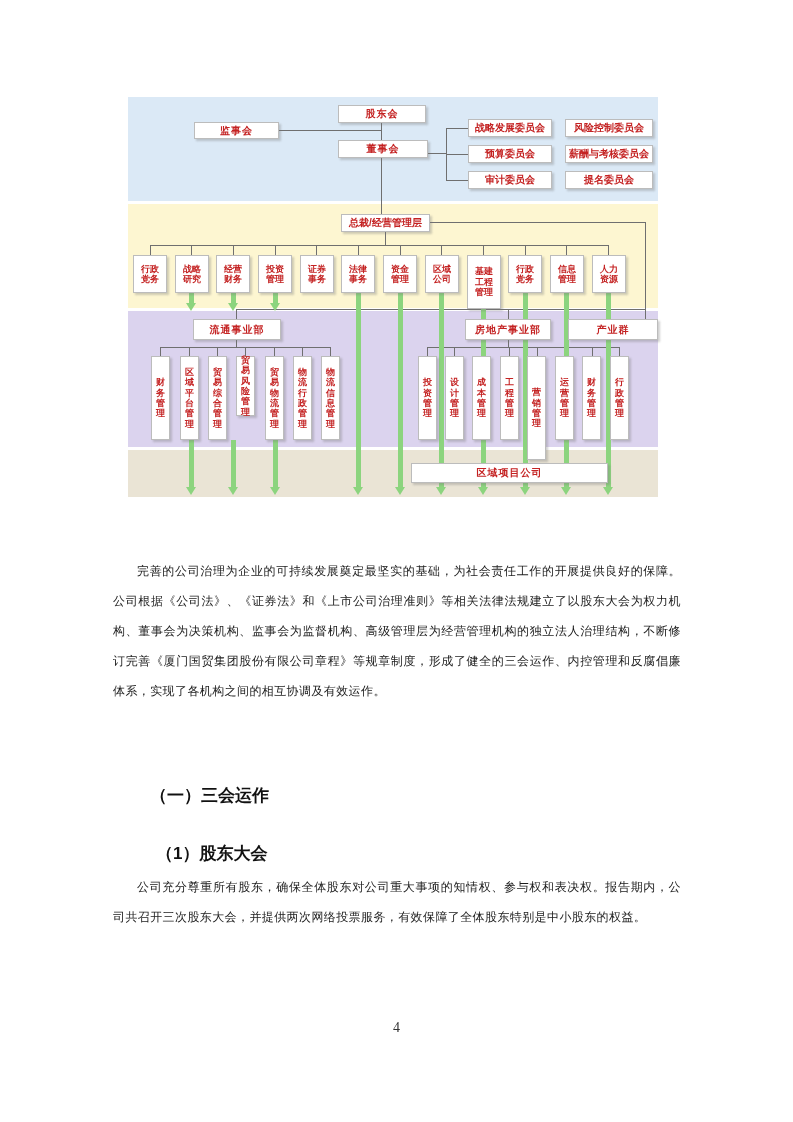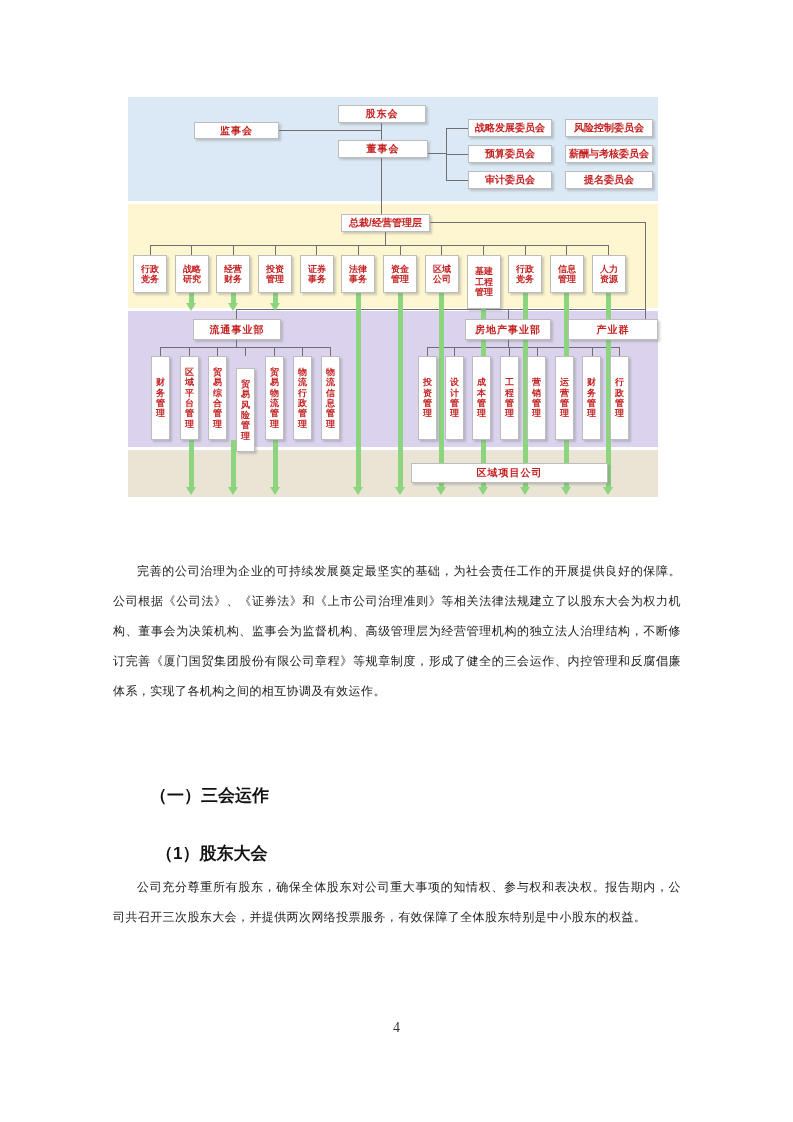--- a/index.html
+++ b/index.html
@@ -159,30 +159,30 @@
     <div class="obox vbox" style="left:422px;top:158px;width:34px;height:38px;">信息管理</div>
     <div class="obox vbox" style="left:464px;top:158px;width:34px;height:38px;">人力资源</div>
 
     <div class="obox" style="left:65px;top:222px;width:88px;height:21px;">流通事业部</div>
     <div class="obox" style="left:337px;top:222px;width:86px;height:21px;">房地产事业部</div>
     <div class="obox" style="left:440px;top:222px;width:90px;height:21px;">产业群</div>
 
     <div class="obox vbox" style="left:23px;top:259px;width:19px;height:84px;">财务管理</div>
     <div class="obox vbox" style="left:52px;top:259px;width:19px;height:84px;">区域平台管理</div>
     <div class="obox vbox" style="left:80px;top:259px;width:19px;height:84px;">贸易综合管理</div>
-    <div class="obox vbox" style="left:108px;top:271px;width:19px;height:84px;">贸易风险管理</div>
+    <div class="obox vbox" style="left:108px;top:259px;width:19px;height:60px;">贸易风险管理</div>
     <div class="obox vbox" style="left:137px;top:259px;width:19px;height:84px;">贸易物流管理</div>
     <div class="obox vbox" style="left:165px;top:259px;width:19px;height:84px;">物流行政管理</div>
     <div class="obox vbox" style="left:193px;top:259px;width:19px;height:84px;">物流信息管理</div>
 
     <div class="obox vbox" style="left:290px;top:259px;width:19px;height:84px;">投资管理</div>
     <div class="obox vbox" style="left:317px;top:259px;width:19px;height:84px;">设计管理</div>
     <div class="obox vbox" style="left:344px;top:259px;width:19px;height:84px;">成本管理</div>
     <div class="obox vbox" style="left:372px;top:259px;width:19px;height:84px;">工程管理</div>
-    <div class="obox vbox" style="left:399px;top:259px;width:19px;height:84px;">营销管理</div>
+    <div class="obox vbox" style="left:399px;top:259px;width:19px;height:104px;">营销管理</div>
     <div class="obox vbox" style="left:427px;top:259px;width:19px;height:84px;">运营管理</div>
     <div class="obox vbox" style="left:454px;top:259px;width:19px;height:84px;">财务管理</div>
     <div class="obox vbox" style="left:482px;top:259px;width:19px;height:84px;">行政管理</div>
 
     <div class="obox" style="left:283px;top:366px;width:197px;height:20px;">区域项目公司</div>
   </div>
 
 
   <p class="para p1">完善的公司治理为企业的可持续发展奠定最坚实的基础，为社会责任工作的开展提供良好的保障。公司根据《公司法》、《证券法》和《上市公司治理准则》等相关法律法规建立了以股东大会为权力机构、董事会为决策机构、监事会为监督机构、高级管理层为经营管理机构的独立法人治理结构，不断修订完善《厦门国贸集团股份有限公司章程》等规章制度，形成了健全的三会运作、内控管理和反腐倡廉体系，实现了各机构之间的相互协调及有效运作。</p>
 

